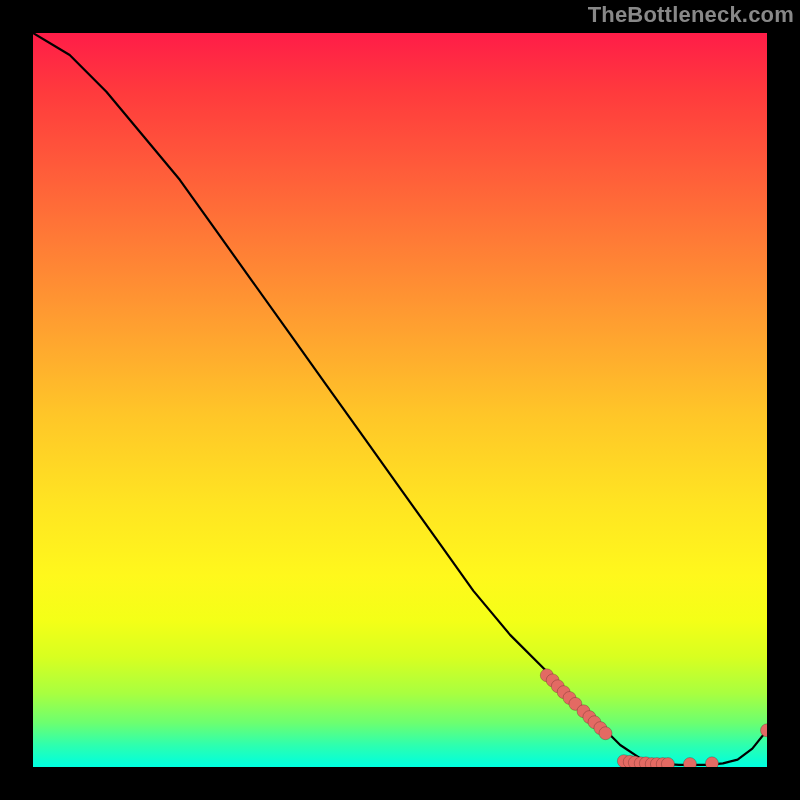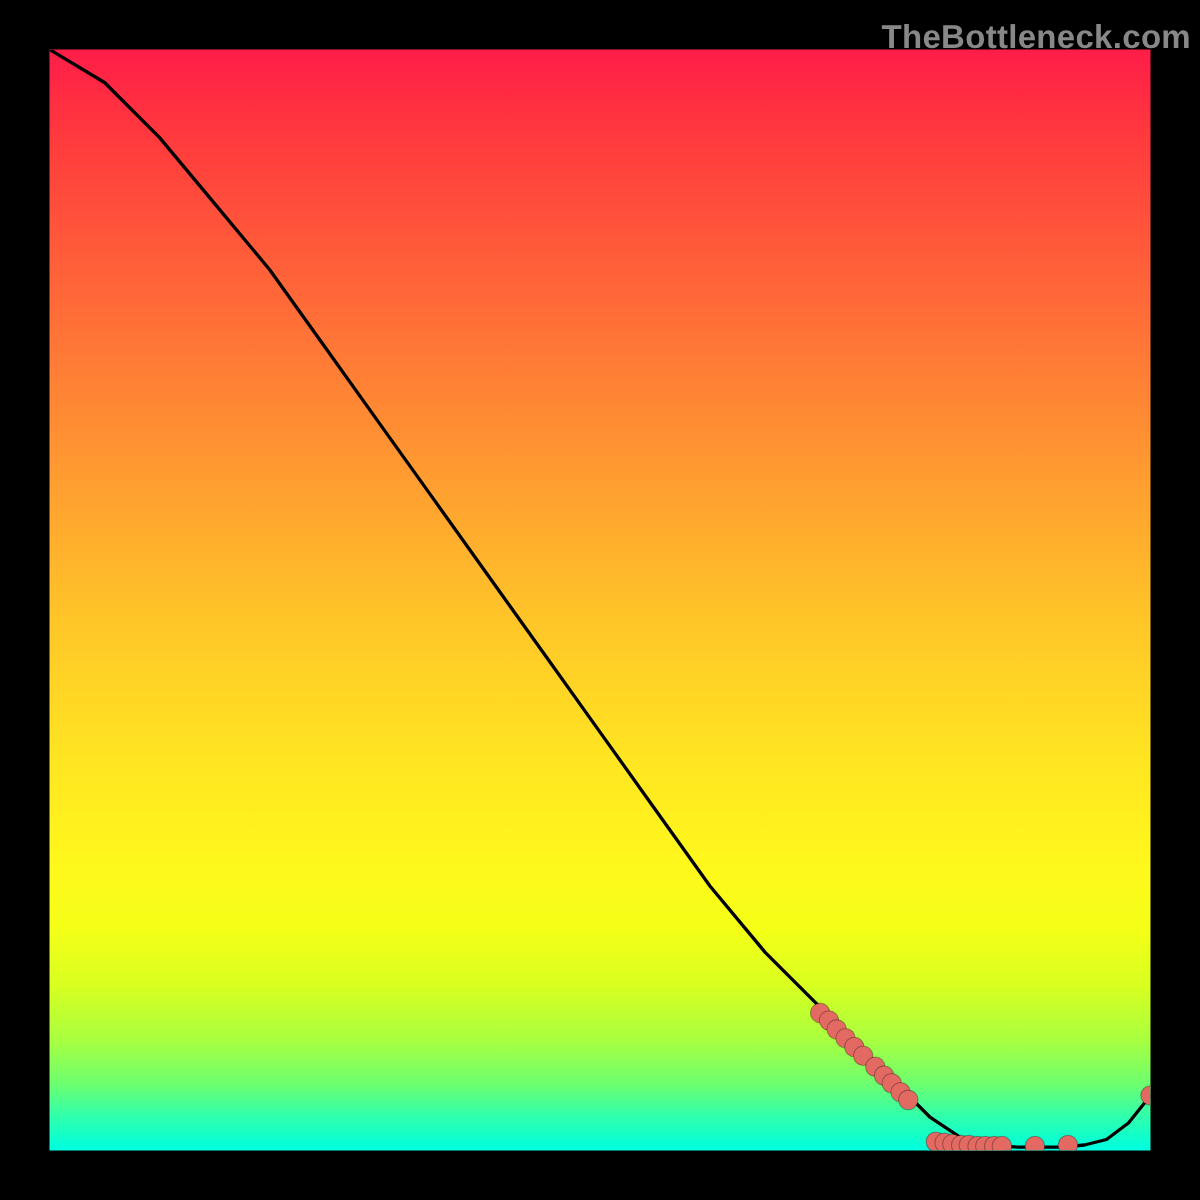--- a/index.html
+++ b/index.html
@@ -5,21 +5,21 @@
   * { margin: 0; padding: 0; box-sizing: border-box; }
   html, body { width: 800px; height: 800px; overflow: hidden; background: #fff; }
   .chart-wrap {
     position: relative;
     width: 800px;
     height: 800px;
     background: #000;
   }
   .watermark {
     position: absolute;
-    top: 12px;
+    top: 2px;
     right: 6px;
     color: #888;
     font-family: Arial, Helvetica, sans-serif;
     font-size: 22px;
     font-weight: 600;
     letter-spacing: 0.2px;
     z-index: 10;
   }
   .plot-area {
     position: absolute;

